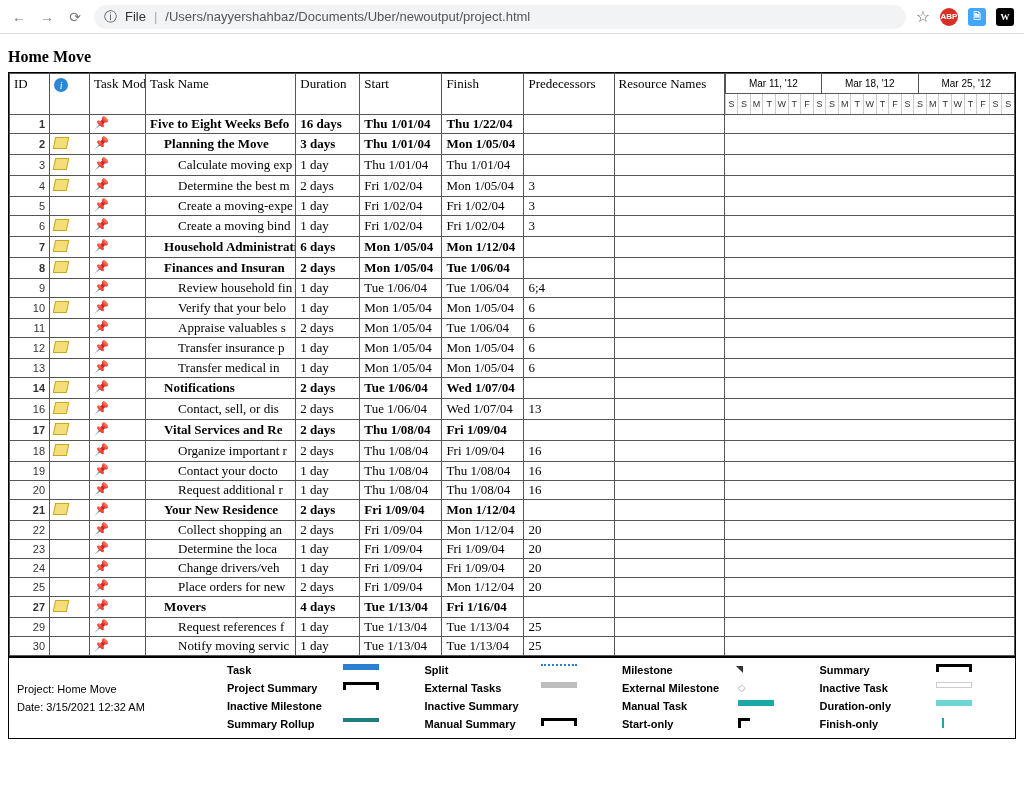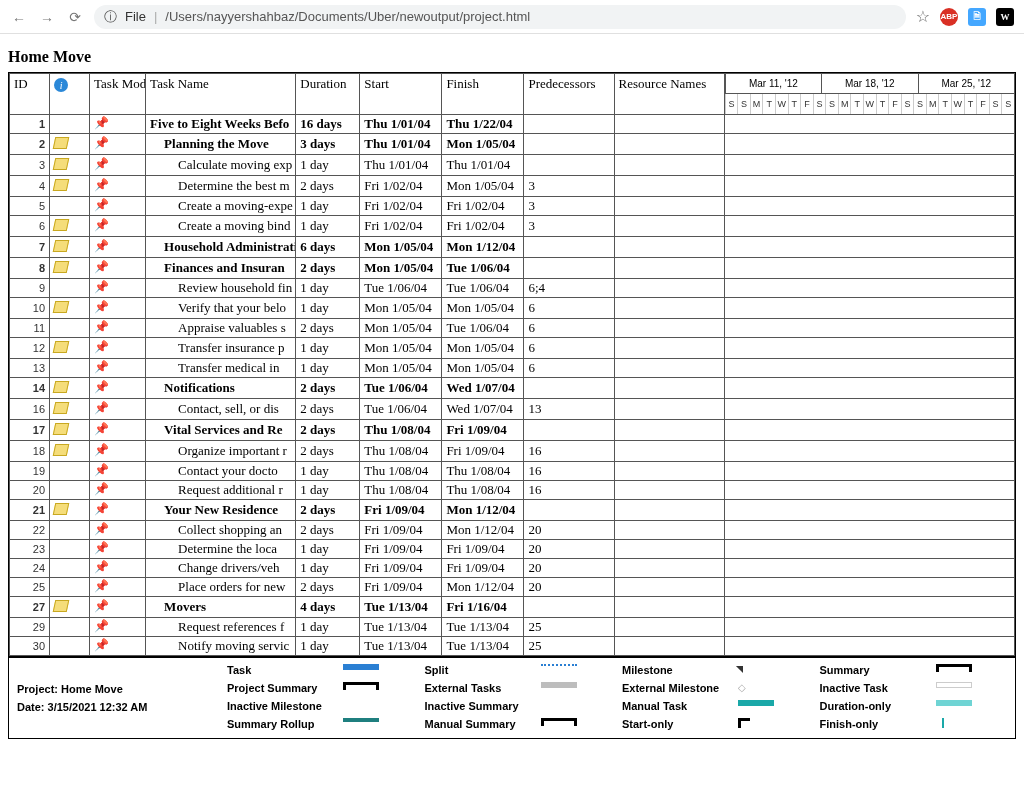--- a/index.html
+++ b/index.html
@@ -62,21 +62,21 @@
   .tl-week { flex:1; border-left:1px solid #555; border-bottom:1px solid #555;
     font-family:Arial,Helvetica,sans-serif; font-size:10px; text-align:center; line-height:20px;}
   .tl-days { height:20px; display:flex; font-family:Arial,Helvetica,sans-serif; font-size:9px;}
   .tl-days span { flex:1; text-align:center; border-left:1px solid #ccc; line-height:20px; color:#333;}
   
   .legend {
     border-top:2px solid #000; padding:6px 8px 4px;
     font-family: Arial, Helvetica, sans-serif; font-size:11px;
     display:grid; grid-template-columns: 200px repeat(4, 1fr); gap:2px 10px;
   }
-  .legend .meta { grid-row: 1 / span 4; font-weight:bold; align-self:center; line-height:1.6;}
+  .legend .meta { grid-row: 1 / span 4; font-weight:normal; align-self:center; line-height:1.6;}
   .leg-item { display:flex; align-items:flex-start; gap:6px; height:16px;}
   .leg-label { font-weight:bold; min-width:110px; }
   .swatch { width:36px; height:6px; display:inline-block; }
   .sw-task { background:#2a7fd3; }
   .sw-ext  { background:#bdbdbd; }
   .sw-man  { background:#1aa8a8; }
   .sw-fin  { border:2px solid #1aa8a8; border-left:none; border-top:none; border-bottom:none; height:10px; width:8px;}
   .sw-split{ border-top:2px dotted #2a7fd3; height:0;}
   .sw-dur  { background:#6fd4d4; }
   .sw-mile { width:0;height:0;border:5px solid transparent; border-bottom-color:#333; transform:translateY(-3px) rotate(45deg);}

